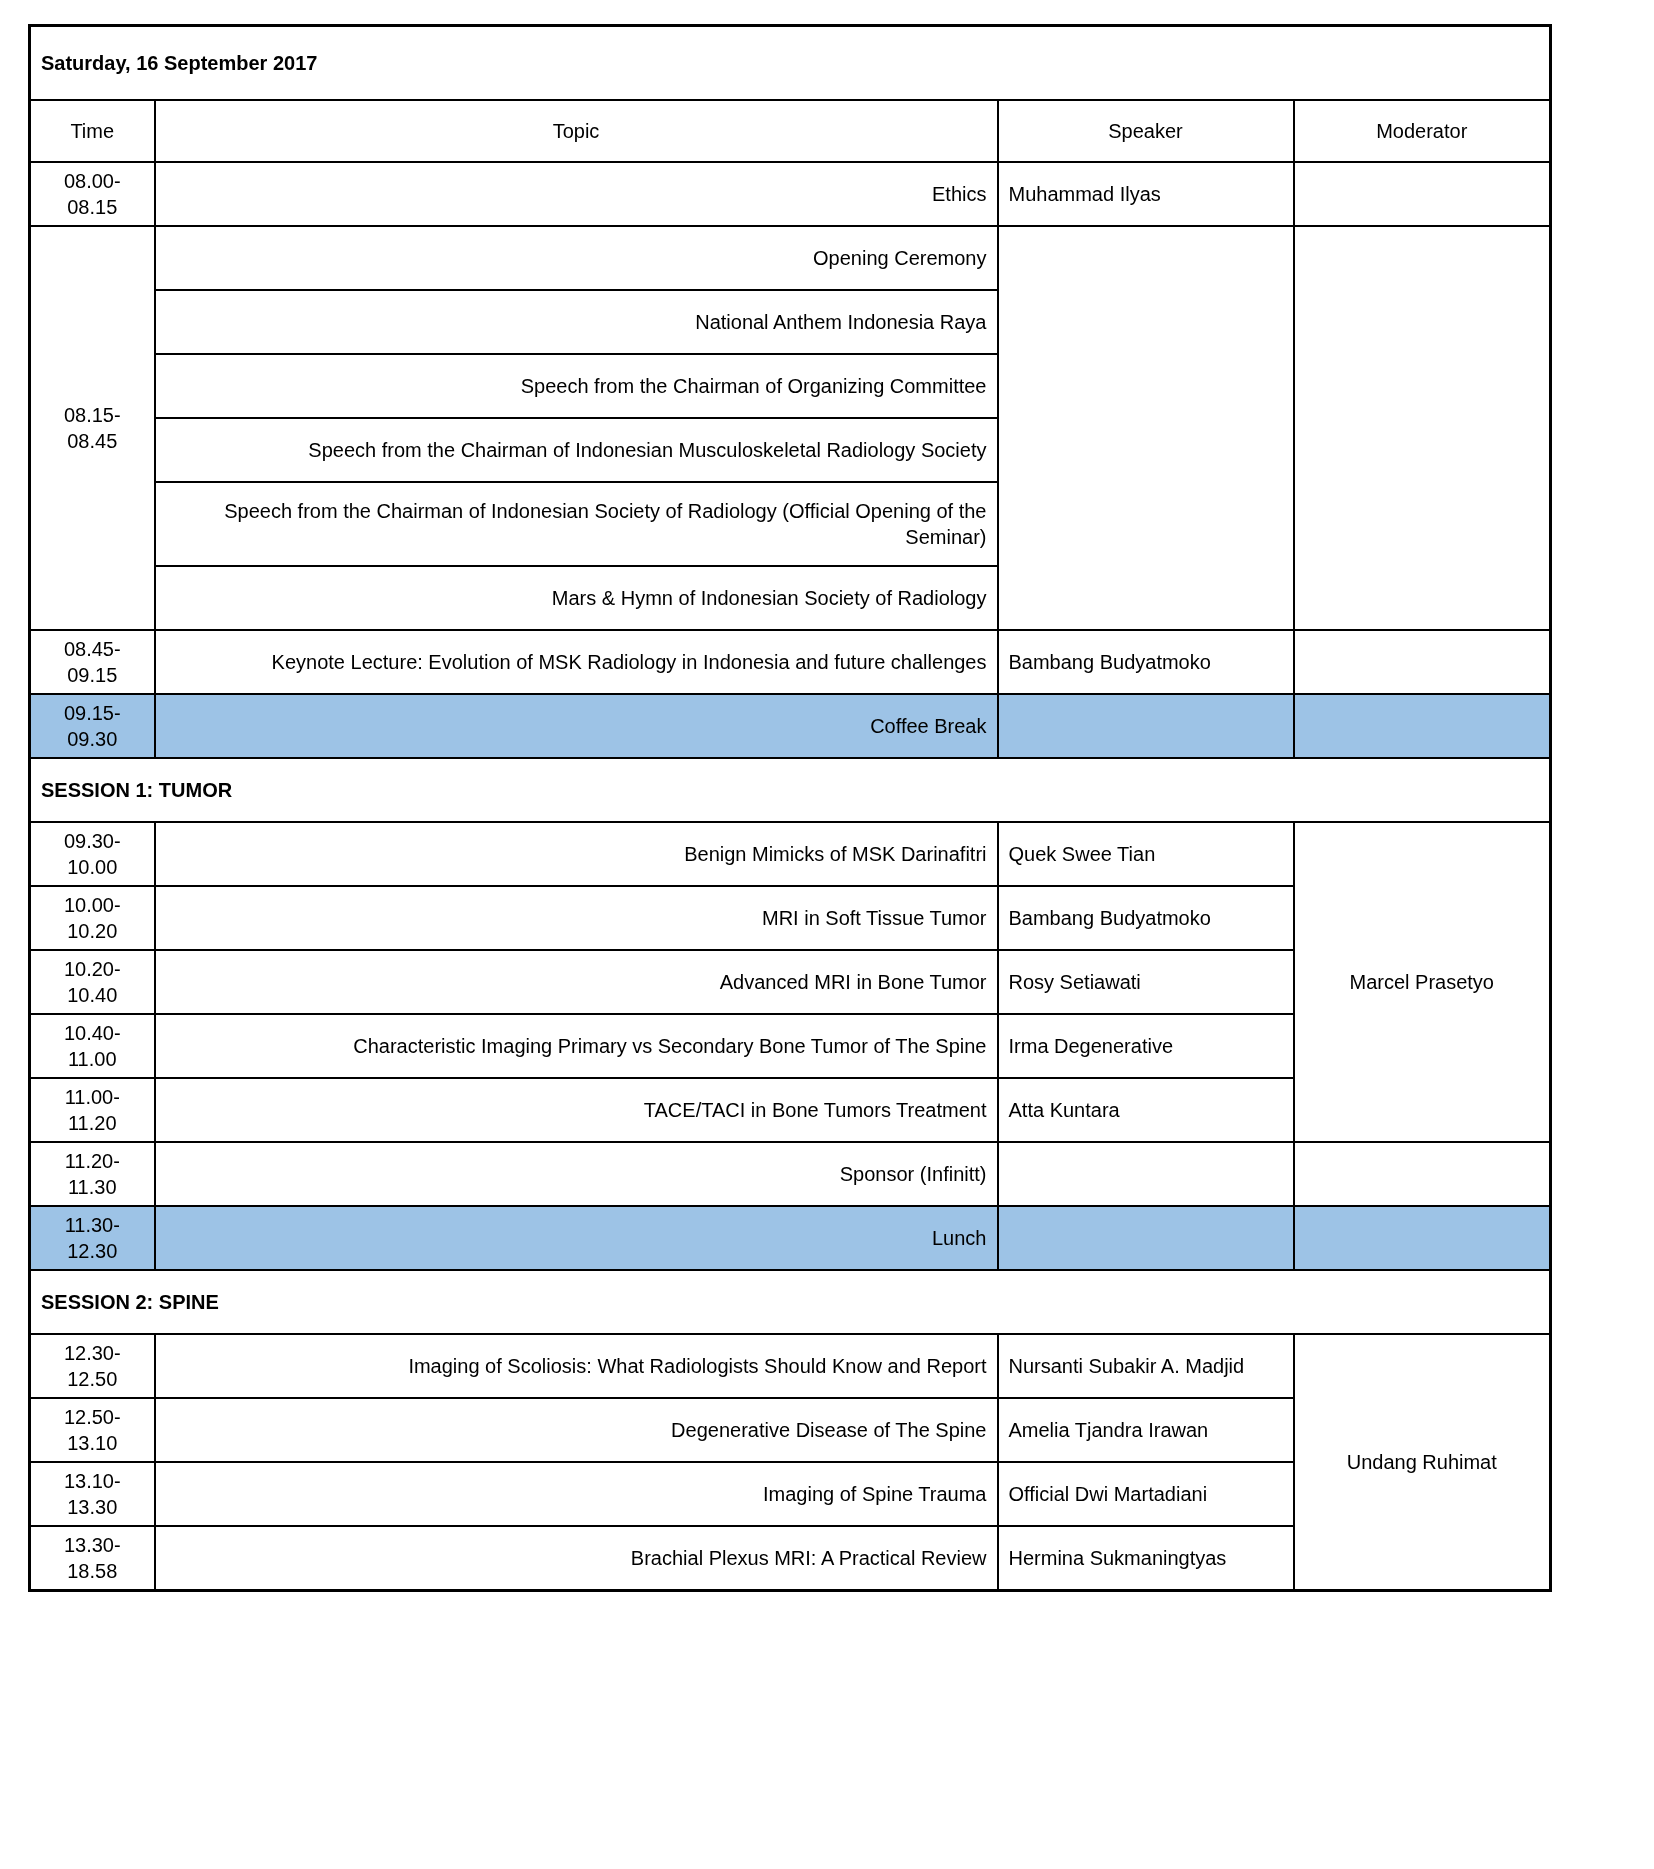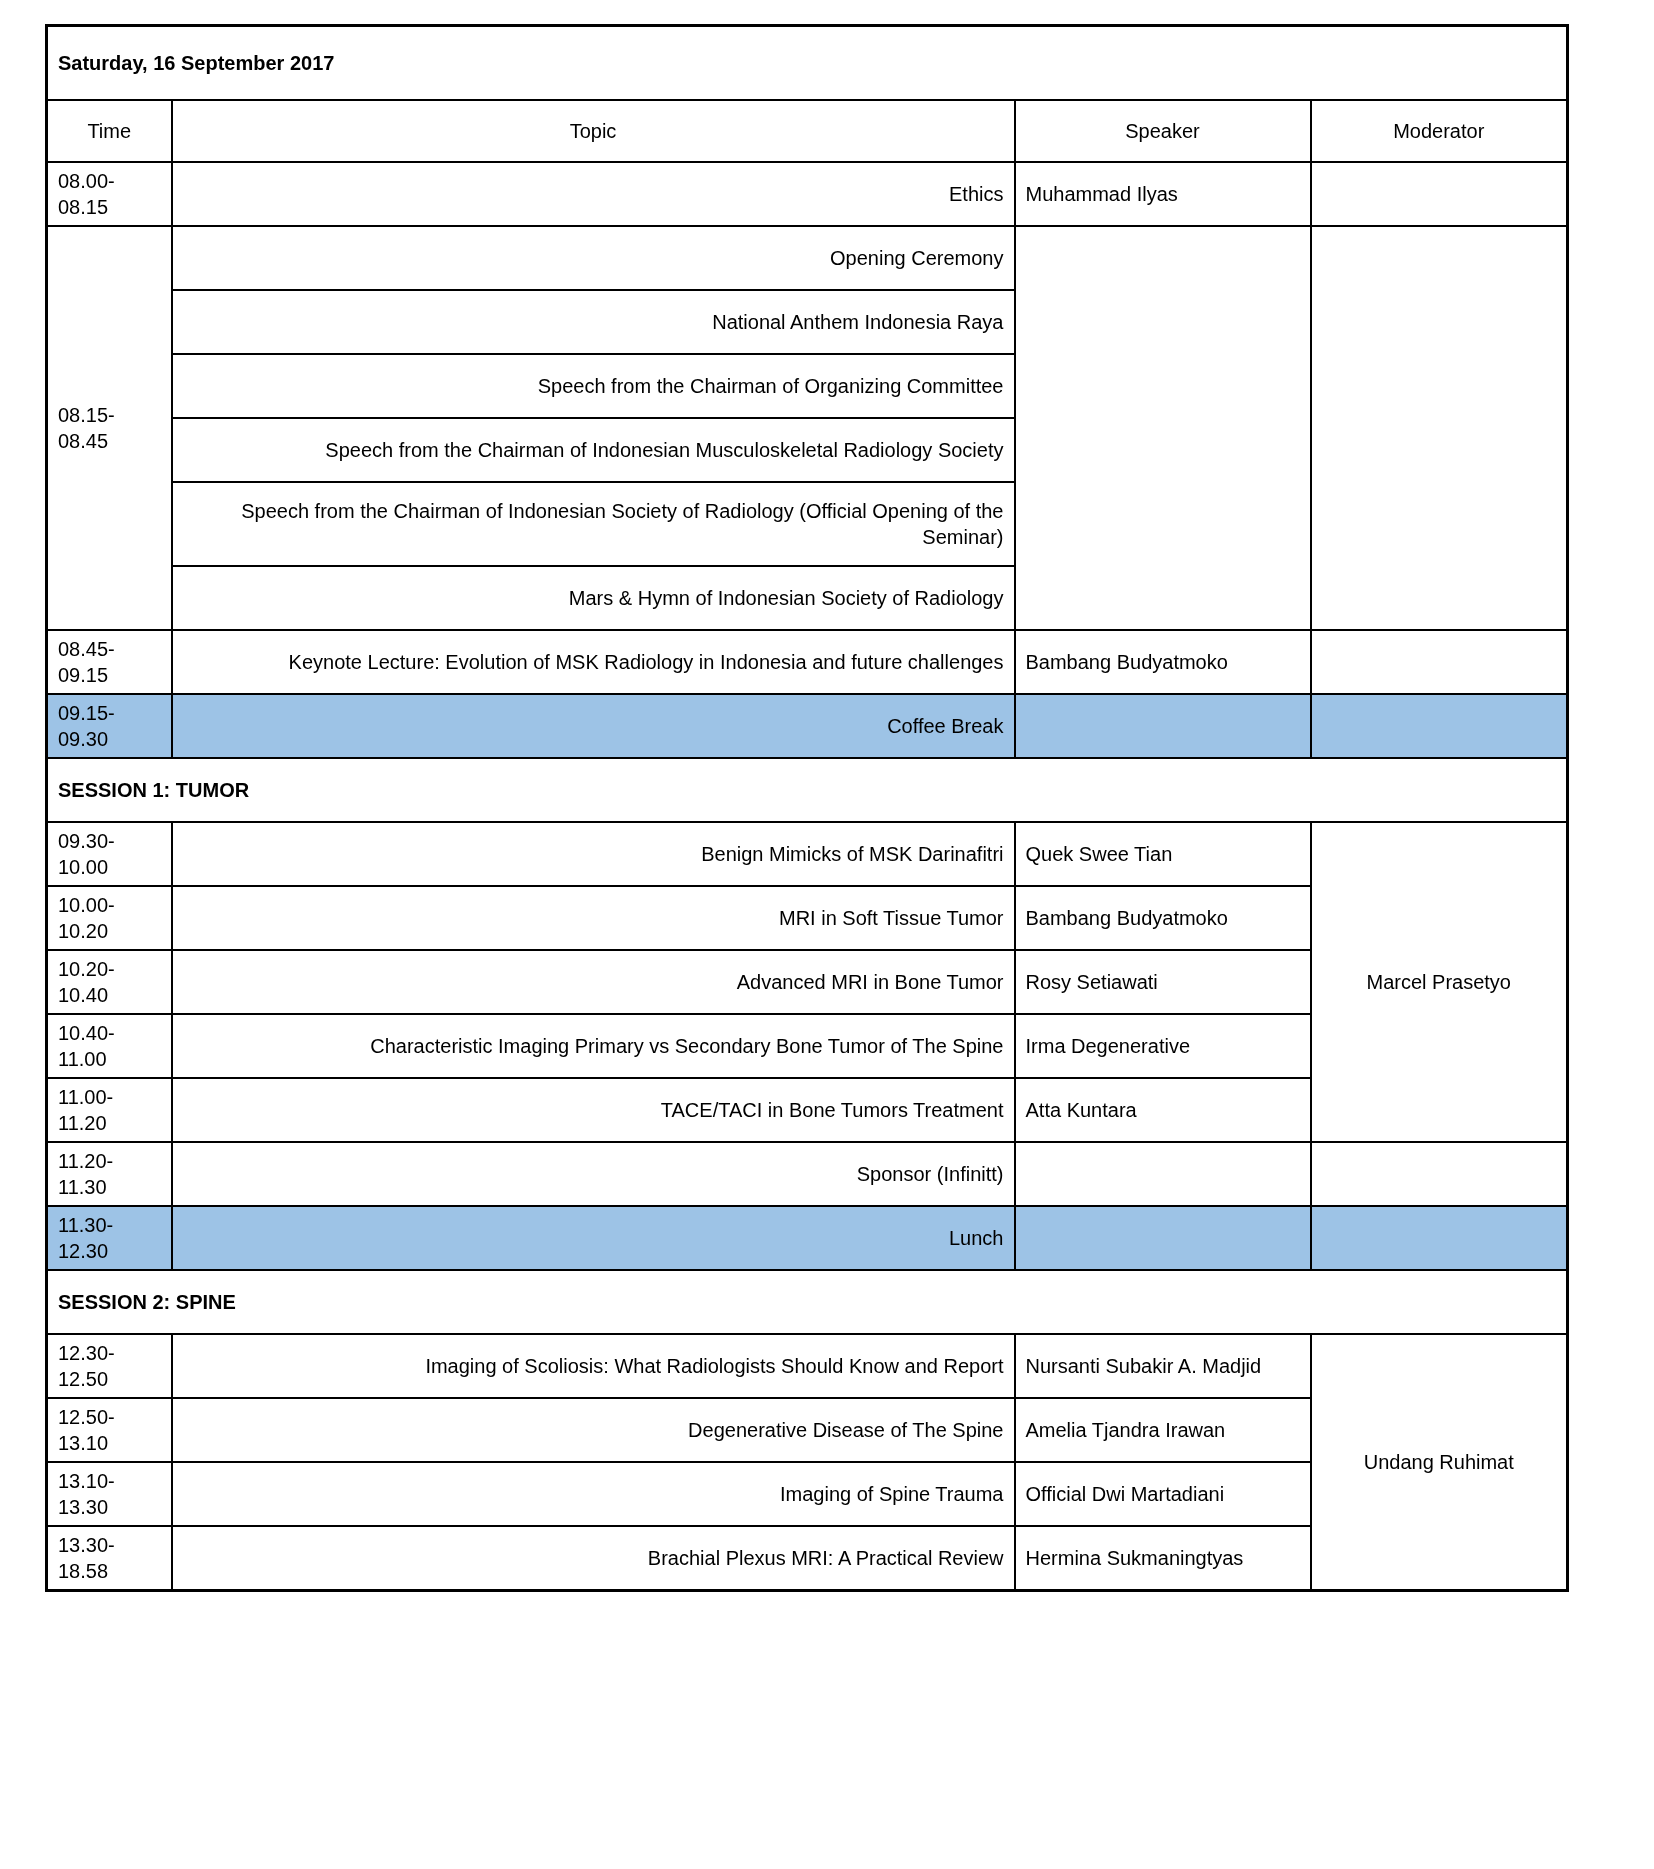--- a/index.html
+++ b/index.html
@@ -12,21 +12,21 @@
     height: 1869px;
     font-family: "Liberation Sans", sans-serif;
     color: #000000;
     overflow: hidden;
   }
   #page {
     position: relative;
     width: 1654px;
     height: 1869px;
     box-sizing: border-box;
-    padding: 24px 64px 0 45px;
+    padding: 24px 64px 0 28px;
   }
   table.schedule {
     border-collapse: collapse;
     table-layout: fixed;
     width: 1521px;
     border: 3px solid #000000;
   }
   table.schedule td {
     border: 2px solid #000000;
     padding: 0 10px;
@@ -48,20 +48,21 @@
     height: 72px;
     padding-left: 20px;
   }
   td.col-head {
     background: #F0AB7E;
     text-align: center;
     height: 60px;
     font-size: 21px;
   }
   td.time-cell {
+    text-align: center;
     font-size: 20px;
   }
   td.topic-cell {
     text-align: right;
   }
   td.speaker-cell {
     text-align: left;
     padding-left: 14px;
   }
   td.moderator-cell {

